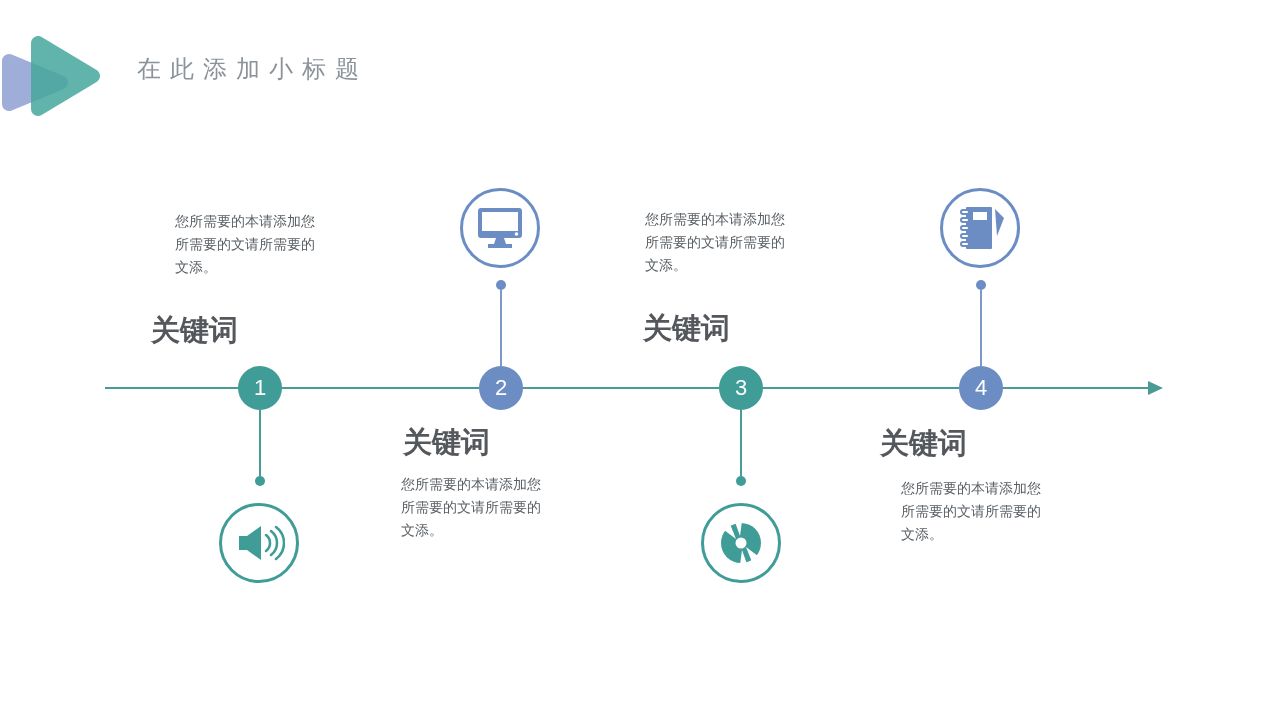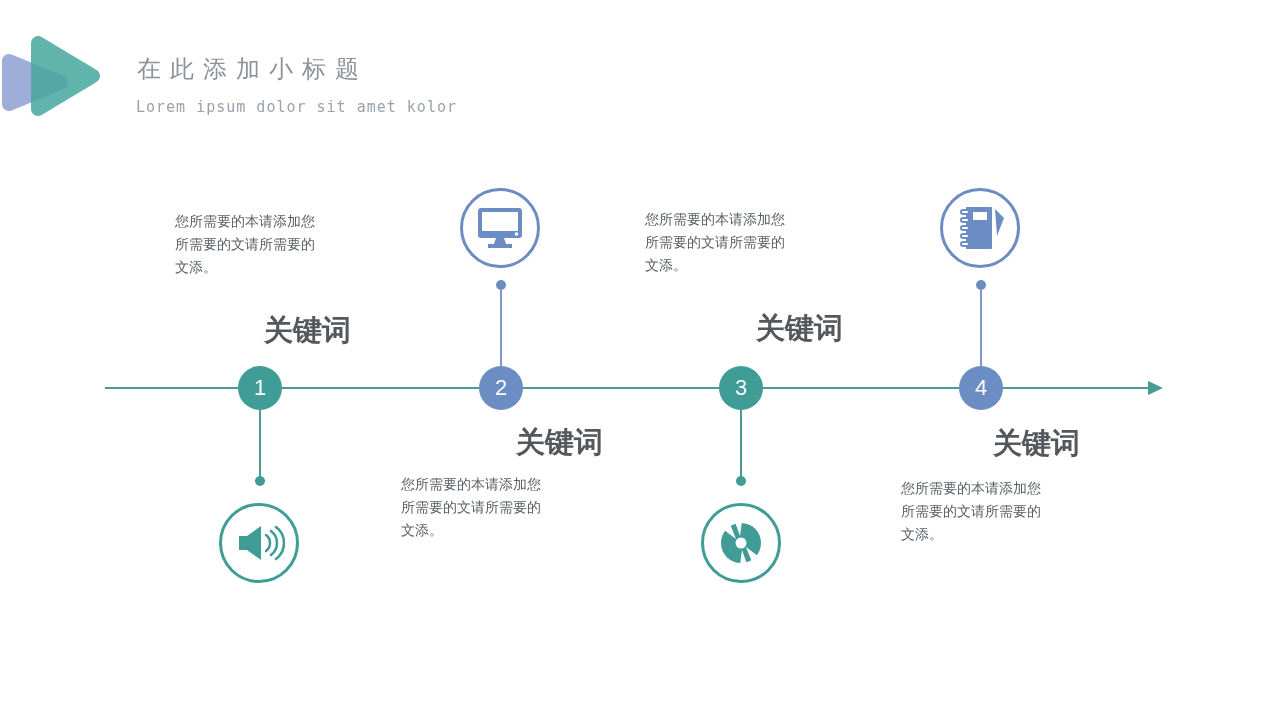--- a/index.html
+++ b/index.html
@@ -38,21 +38,21 @@
   .blue-ln { background:#7b98c6; }
   .cdot { position:absolute; width:10px; height:10px; border-radius:50%; z-index:2; }
   .icon-ring {
     position:absolute; width:74px; height:74px; border-radius:50%;
     border:3px solid; background:#fff;
     display:flex; align-items:center; justify-content:center;
   }
   .teal-bd { border-color:#3f9c96; }
   .blue-bd { border-color:#6b8dc3; }
   .keyword {
-    position:absolute; width:200px; text-align:right;
+    position:absolute; width:200px; text-align:left;
     font-size:29px; font-weight:700; color:#54585c;
   }
   .desc {
     position:absolute; width:190px; white-space:pre-line;
     font-size:14px; line-height:23px; color:#5a6065;
   }
   
   .n1-badge{left:238px;top:366px;} .n2-badge{left:479px;top:366px;}
   .n3-badge{left:719px;top:366px;} .n4-badge{left:959px;top:366px;}
   .n1-line{left:259px;top:410px;height:66px;} .n3-line{left:740px;top:410px;height:66px;}
@@ -70,21 +70,20 @@
 <body>
 
 <div class="slide">
 
   <svg class="logo" viewBox="0 0 118 100">
     <polygon points="9,33 9,76 61,54.5" fill="#9fadd9" stroke="#9fadd9" stroke-width="14" stroke-linejoin="round"></polygon>
     <polygon points="38,15 38,81 93,48" fill="#46a79d" stroke="#46a79d" stroke-width="14" stroke-linejoin="round" opacity="0.85"></polygon>
   </svg>
 
   <div class="page-title">在此添加小标题</div>
-  <div class="page-subtitle">Lorem ipsum dolor sit amet kolor</div>
 
   <div class="axis-line"></div>
   <div class="axis-arrow"></div>
 
   <div class="desc n1-desc">您所需要的本请添加您
 所需要的文请所需要的
 文添。</div>
   <div class="keyword n1-kw">关键词</div>
   <div class="num-badge teal-bg n1-badge">1</div>
   <div class="vline teal-ln n1-line"></div>

